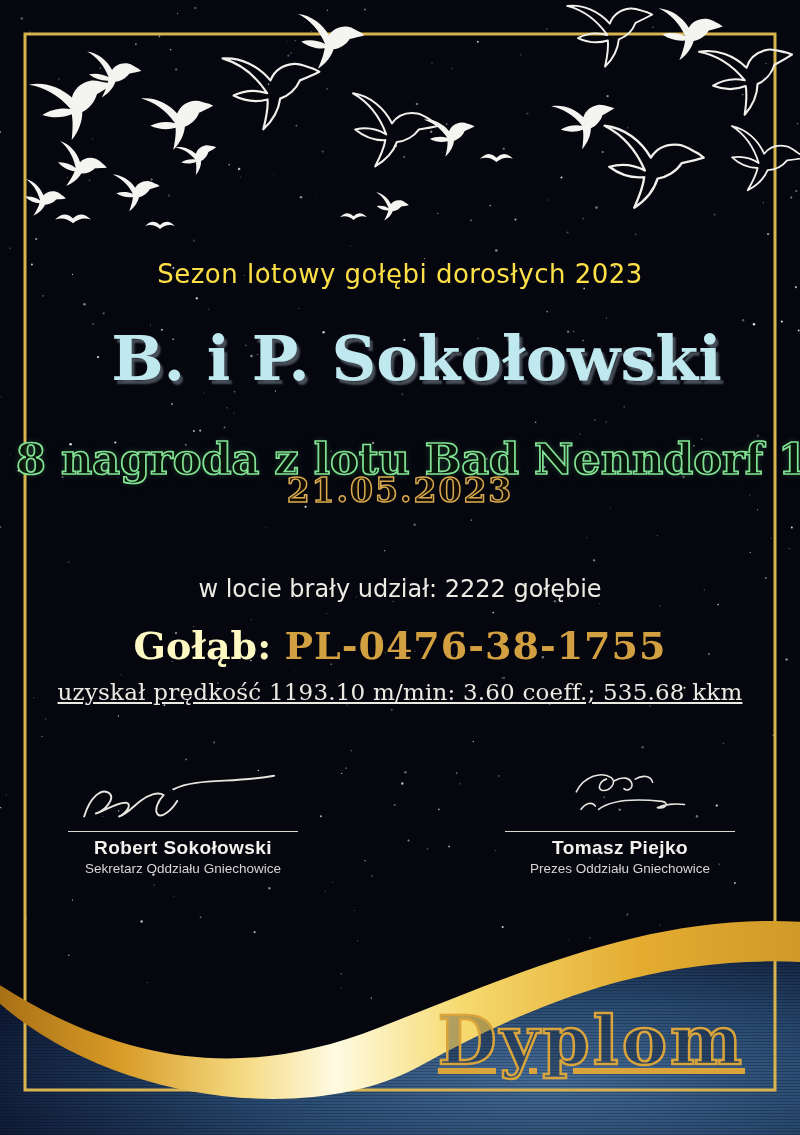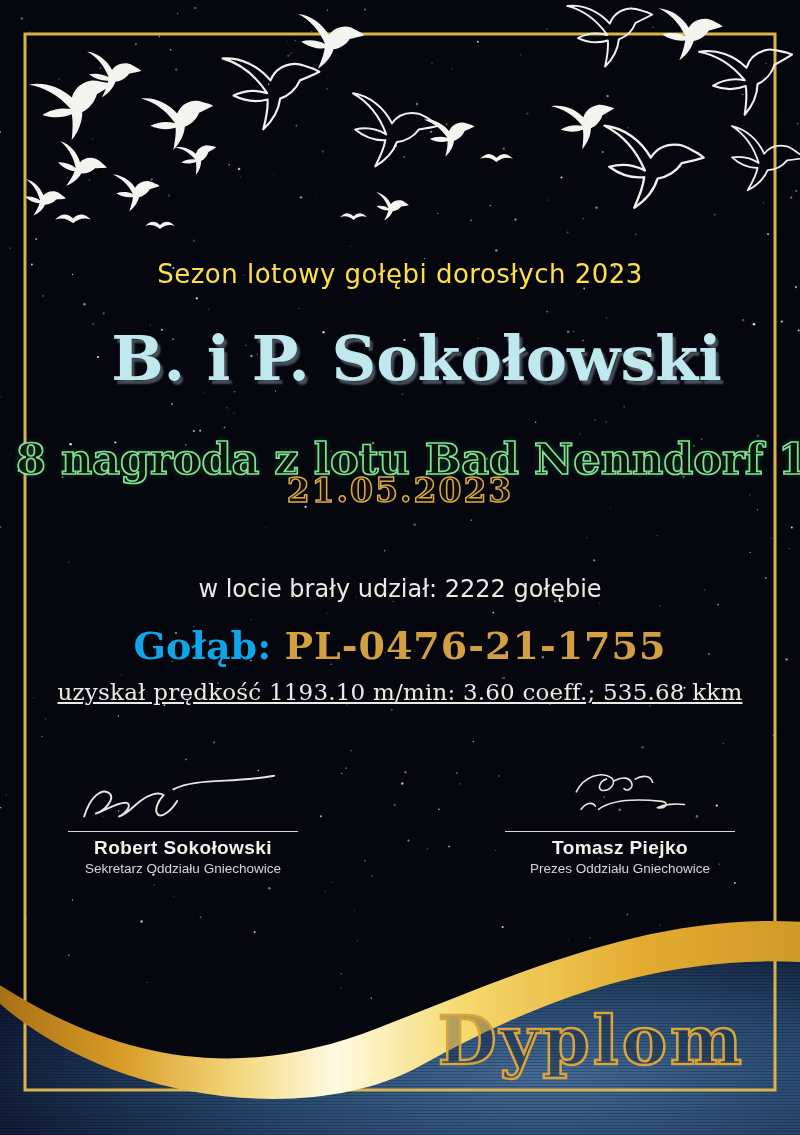--- a/index.html
+++ b/index.html
@@ -18,29 +18,30 @@
   .name{
     top:322px;font-family:"DejaVu Serif",serif;font-weight:bold;font-size:62px;
     color:#bfe9ee;text-shadow:3px 4px 2px rgba(125,138,150,.55);margin-left:33px;
   }
   .award{top:434px;font-family:"DejaVu Serif",serif;font-weight:bold;font-size:43px;color:#82e293;margin-left:16px;}
   .fdate{top:471px;font-family:"DejaVu Serif",serif;font-weight:bold;font-size:33px;letter-spacing:2px;color:#d8a94e;text-align:center;}
   .dyplom{
     position:absolute;right:55px;top:1000px;text-align:right;white-space:nowrap;
     font-family:"DejaVu Serif",serif;font-weight:bold;font-size:68px;letter-spacing:3px;
     color:#d9a43c;
+    text-decoration:underline;
   }
   @supports (-webkit-text-stroke: 1px black){
     .award{color:rgba(8,20,10,.92);-webkit-text-stroke:1.7px #82e293;text-shadow:0 0 7px rgba(95,220,125,.30);}
     .fdate{color:rgba(22,15,4,.92);-webkit-text-stroke:1.5px #d8a94e;}
     .dyplom{color:rgba(14,20,38,.30);-webkit-text-stroke:2.5px #d9a43c;}
   }
   .participation{top:547px;font-size:24px;color:#eceae2;margin-top:28px;}
   .pigeon{top:623px;font-family:"DejaVu Serif",serif;font-weight:bold;font-size:38px;}
-  .p-label{color:#0ea5e9;}
+  .p-label{color:#fef9c3;}
   .p-ring{color:#d2a041;letter-spacing:1px;}
   .performance{top:679px;font-family:"DejaVu Serif",serif;font-size:23px;color:#eceae2;letter-spacing:.2px;text-decoration:underline;}
   .sig{position:absolute;width:230px;text-align:center;top:768px;}
   .sig-left{left:68px;}
   .sig-right{left:505px;}
   .autograph{display:block;margin:0 auto;height:62px;width:220px;}
   .autograph path{fill:none;stroke:#e6e6e0;stroke-width:2;stroke-linecap:round;stroke-linejoin:round;}
   .sig-line{border:none;border-top:1.5px solid #d8d8d0;margin:1px 0 5px 0;}
   .sig-name{font-family:"Liberation Sans",sans-serif;font-weight:bold;font-size:19px;color:#f2f2ee;letter-spacing:.4px;}
   .sig-role{font-family:"Liberation Sans",sans-serif;font-size:13.5px;color:#d6d6d2;margin-top:2px;}
@@ -419,21 +420,21 @@
 
     <div class="line name">B. i P. Sokołowski</div>
 
     <div class="line award">8 nagroda z lotu Bad Nenndorf 1</div>
     <div class="line fdate">21.05.2023</div>
 
     <div class="line participation">w locie brały udział: 2222 gołębie</div>
 
     <div class="line pigeon">
       <span class="p-label">Gołąb:</span>
-      <span class="p-ring">PL-0476-21-1755</span>
+      <span class="p-ring">PL-0476-38-1755</span>
     </div>
     <div class="line performance">uzyskał prędkość 1193.10 m/min: 3.60 coeff.; 535.68 kkm</div>
 
     <div class="sig sig-right">
       <svg class="autograph" viewBox="0 0 230 78">
         <path d="M60 30 C70 10 92 4 104 12 C112 18 102 30 92 28 C86 26 90 16 98 14"></path>
         <path d="M108 16 C118 10 128 12 130 20 C131 26 124 30 120 26"></path>
         <path d="M134 14 C144 8 154 10 156 18"></path>
         <path d="M66 52 C72 44 80 42 84 48"></path>
         <path d="M88 52 C104 40 132 38 168 42 C178 44 172 52 162 50 C170 46 184 44 196 46"></path>

